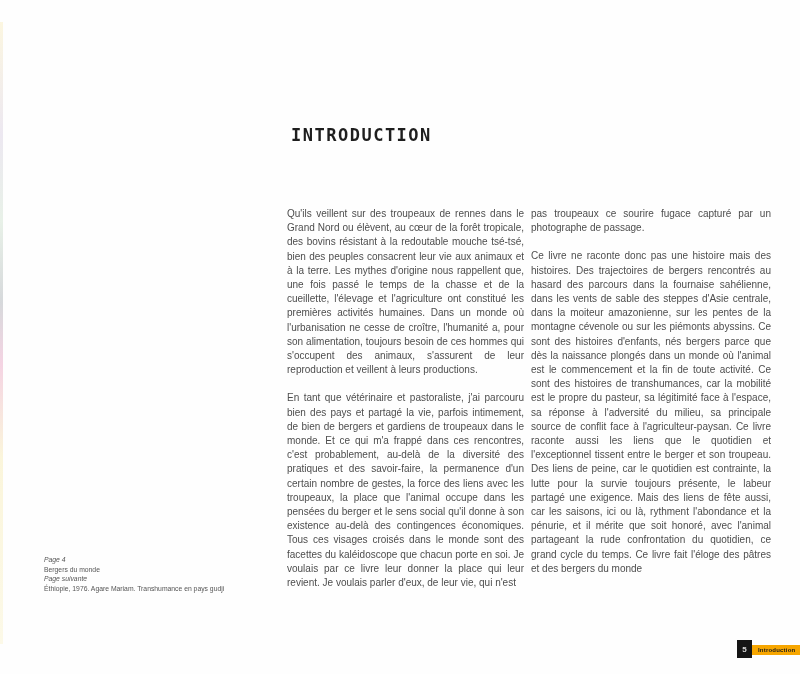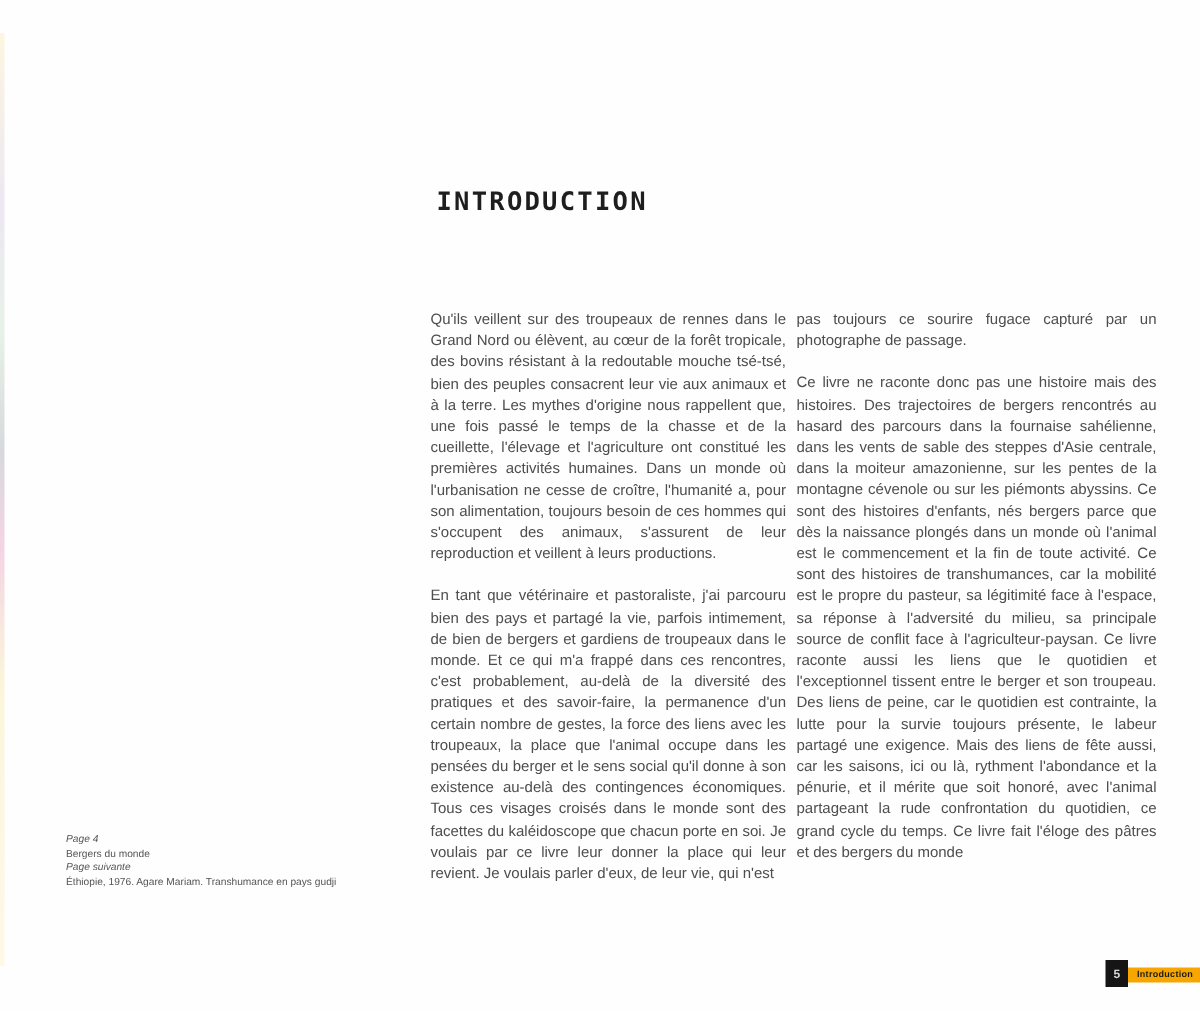--- a/index.html
+++ b/index.html
@@ -106,21 +106,21 @@
   <div class="edge-strip"></div>
 
   <h1 class="page-title">INTRODUCTION</h1>
 
   <div class="col col-1">
     <p>Qu'ils veillent sur des troupeaux de rennes dans le Grand Nord ou élèvent, au cœur de la forêt tropicale, des bovins résistant à la redoutable mouche tsé-tsé, bien des peuples consacrent leur vie aux animaux et à la terre. Les mythes d'origine nous rappellent que, une fois passé le temps de la chasse et de la cueillette, l'élevage et l'agriculture ont constitué les premières activités humaines. Dans un monde où l'urbanisation ne cesse de croître, l'humanité a, pour son alimentation, toujours besoin de ces hommes qui s'occupent des animaux, s'assurent de leur reproduction et veillent à leurs productions.</p>
     <p>En tant que vétérinaire et pastoraliste, j'ai parcouru bien des pays et partagé la vie, parfois intimement, de bien de bergers et gardiens de troupeaux dans le monde. Et ce qui m'a frappé dans ces rencontres, c'est probablement, au-delà de la diversité des pratiques et des savoir-faire, la permanence d'un certain nombre de gestes, la force des liens avec les troupeaux, la place que l'animal occupe dans les pensées du berger et le sens social qu'il donne à son existence au-delà des contingences économiques. Tous ces visages croisés dans le monde sont des facettes du kaléidoscope que chacun porte en soi. Je voulais par ce livre leur donner la place qui leur revient. Je voulais parler d'eux, de leur vie, qui n'est</p>
   </div>
 
   <div class="col col-2">
-    <p>pas toujours ce sourire fugace capturé par un photographe de passage.</p>
+    <p>pas troupeaux ce sourire fugace capturé par un photographe de passage.</p>
     <p>Ce livre ne raconte donc pas une histoire mais des histoires. Des trajectoires de bergers rencontrés au hasard des parcours dans la fournaise sahélienne, dans les vents de sable des steppes d'Asie centrale, dans la moiteur amazonienne, sur les pentes de la montagne cévenole ou sur les piémonts abyssins. Ce sont des histoires d'enfants, nés bergers parce que dès la naissance plongés dans un monde où l'animal est le commencement et la fin de toute activité. Ce sont des histoires de transhumances, car la mobilité est le propre du pasteur, sa légitimité face à l'espace, sa réponse à l'adversité du milieu, sa principale source de conflit face à l'agriculteur-paysan. Ce livre raconte aussi les liens que le quotidien et l'exceptionnel tissent entre le berger et son troupeau. Des liens de peine, car le quotidien est contrainte, la lutte pour la survie toujours présente, le labeur partagé une exigence. Mais des liens de fête aussi, car les saisons, ici ou là, rythment l'abondance et la pénurie, et il mérite que soit honoré, avec l'animal partageant la rude confrontation du quotidien, ce grand cycle du temps. Ce livre fait l'éloge des pâtres et des bergers du monde</p>
   </div>
 
   <div class="caption">
     <div class="italic">Page 4</div>
     <div>Bergers du monde</div>
     <div class="italic">Page suivante</div>
     <div>Éthiopie, 1976. Agare Mariam. Transhumance en pays gudji</div>
   </div>
 

